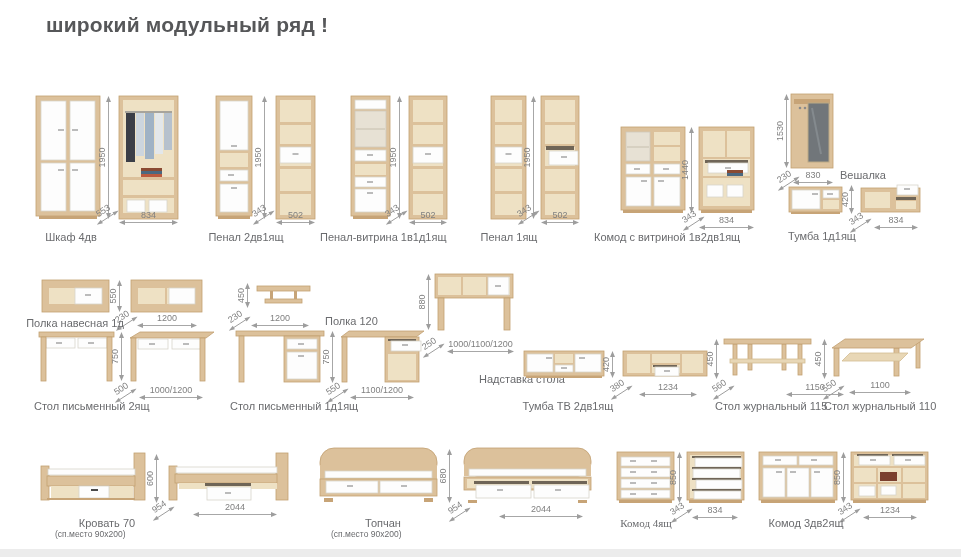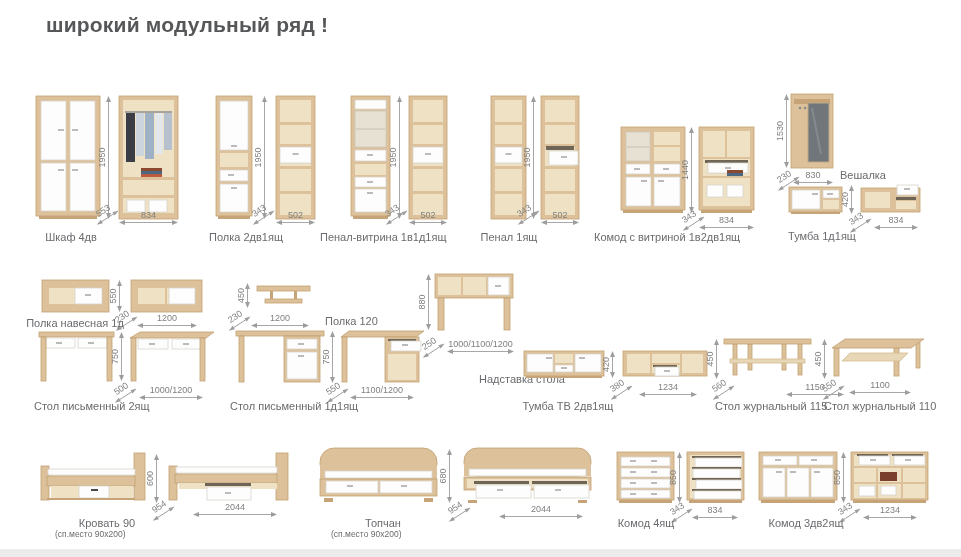--- a/index.html
+++ b/index.html
@@ -122,21 +122,21 @@
             <text x="19.5" y="7" text-anchor="middle" font-size="9" fill="#808080">502</text>
           </svg></div>
         <div class="ddim" style="left:248px;top:206px">
           <span>343</span>
           <svg width="26" height="5">
             <line x1="3" y1="2.5" x2="23" y2="2.5" stroke="#9d9d9d" stroke-width="0.9"></line>
             <polygon points="0,2.5 6,0.5 6,4.5" fill="#9d9d9d"></polygon>
             <polygon points="26,2.5 20,0.5 20,4.5" fill="#9d9d9d"></polygon>
           </svg>
         </div>
-        <div class="plabel" style="left:200px;top:231px;width:92px;">Полка 2дв1ящ</div>
+        <div class="plabel" style="left:200px;top:231px;width:92px;">Пенал 2дв1ящ</div>
       </div>
       <div class="pgroup">
         <div class="pview" style="left:351px;top:96px;width:39px;height:123px">
           <svg width="39" height="123" style="overflow:visible">
             <rect x="0" y="0" width="39" height="120" fill="#dcc19b" stroke="#c2a071" stroke-width="0.8"></rect>
             <rect x="2" y="120" width="35" height="3" fill="#c7a477"></rect>
             <rect x="4" y="4" width="31" height="9" fill="#fdfdfd" stroke="#d8d4cb" stroke-width="0.8"></rect>
             <rect x="4" y="15" width="31" height="36" fill="#e7e1d4" stroke="#cfc9bb" stroke-width="0.8"></rect>
             <line x1="5" y1="33" x2="34" y2="33" stroke="#c6bfae"></line>
             <rect x="4" y="54" width="31" height="11" fill="#fdfdfd" stroke="#d8d4cb" stroke-width="0.8"></rect>
@@ -712,21 +712,21 @@
             <text x="42" y="7" text-anchor="middle" font-size="9" fill="#808080">2044</text>
           </svg></div>
         <div class="ddim" style="left:148px;top:502px">
           <span>954</span>
           <svg width="26" height="5">
             <line x1="3" y1="2.5" x2="23" y2="2.5" stroke="#9d9d9d" stroke-width="0.9"></line>
             <polygon points="0,2.5 6,0.5 6,4.5" fill="#9d9d9d"></polygon>
             <polygon points="26,2.5 20,0.5 20,4.5" fill="#9d9d9d"></polygon>
           </svg>
         </div>
-        <div class="plabel" style="left:60px;top:517px;width:94px;">Кровать 90</div>
+        <div class="plabel" style="left:60px;top:517px;width:94px;">Кровать 70</div>
         <div class="psub" style="left:55px;top:529px;width:104px">(сп.место 90х200)</div>
       </div>
       <div class="pgroup">
         <div class="pview" style="left:317px;top:448px;width:123px;height:55px">
           <svg width="123" height="55" style="overflow:visible">
             <rect x="3" y="0" width="117" height="30" rx="14" fill="#dcc19b" stroke="#c2a071" stroke-width="0.8"></rect>
             <rect x="3" y="17" width="117" height="14" fill="#dcc19b"></rect>
             <rect x="8" y="23" width="107" height="7" fill="#fdfdfd" stroke="#d8d4cb" stroke-width="0.8"></rect>
             <rect x="3" y="31" width="117" height="17" fill="#dcc19b" stroke="#c2a071" stroke-width="0.8"></rect>
             <rect x="9" y="33" width="52" height="12" fill="#fdfdfd" stroke="#d8d4cb" stroke-width="0.8"></rect>
@@ -824,21 +824,21 @@
             <text x="23" y="7" text-anchor="middle" font-size="9" fill="#808080">834</text>
           </svg></div>
         <div class="ddim" style="left:666px;top:504px">
           <span>343</span>
           <svg width="26" height="5">
             <line x1="3" y1="2.5" x2="23" y2="2.5" stroke="#9d9d9d" stroke-width="0.9"></line>
             <polygon points="0,2.5 6,0.5 6,4.5" fill="#9d9d9d"></polygon>
             <polygon points="26,2.5 20,0.5 20,4.5" fill="#9d9d9d"></polygon>
           </svg>
         </div>
-        <div class="plabel" style="left:606px;top:517px;width:80px;">Комод 4ящ</div>
+        <div class="plabel" style="left:606px;top:517px;width:80px;font-family:Liberation Serif, serif;">Комод 4ящ</div>
       </div>
       <div class="pgroup">
         <div class="pview" style="left:759px;top:452px;width:78px;height:51px">
           <svg width="78" height="51" style="overflow:visible">
             <rect x="0" y="0" width="78" height="48" fill="#dcc19b" stroke="#c2a071" stroke-width="0.8"></rect>
             <rect x="2" y="48" width="74" height="3" fill="#c7a477"></rect>
             <rect x="4" y="4" width="34" height="9" fill="#fdfdfd" stroke="#d8d4cb" stroke-width="0.8"></rect>
             <line x1="16" y1="8" x2="22" y2="8" stroke="#8f8f8f" stroke-width="1.2"></line>
             <rect x="40" y="4" width="34" height="9" fill="#fdfdfd" stroke="#d8d4cb" stroke-width="0.8"></rect>
             <line x1="52" y1="8" x2="58" y2="8" stroke="#8f8f8f" stroke-width="1.2"></line>

